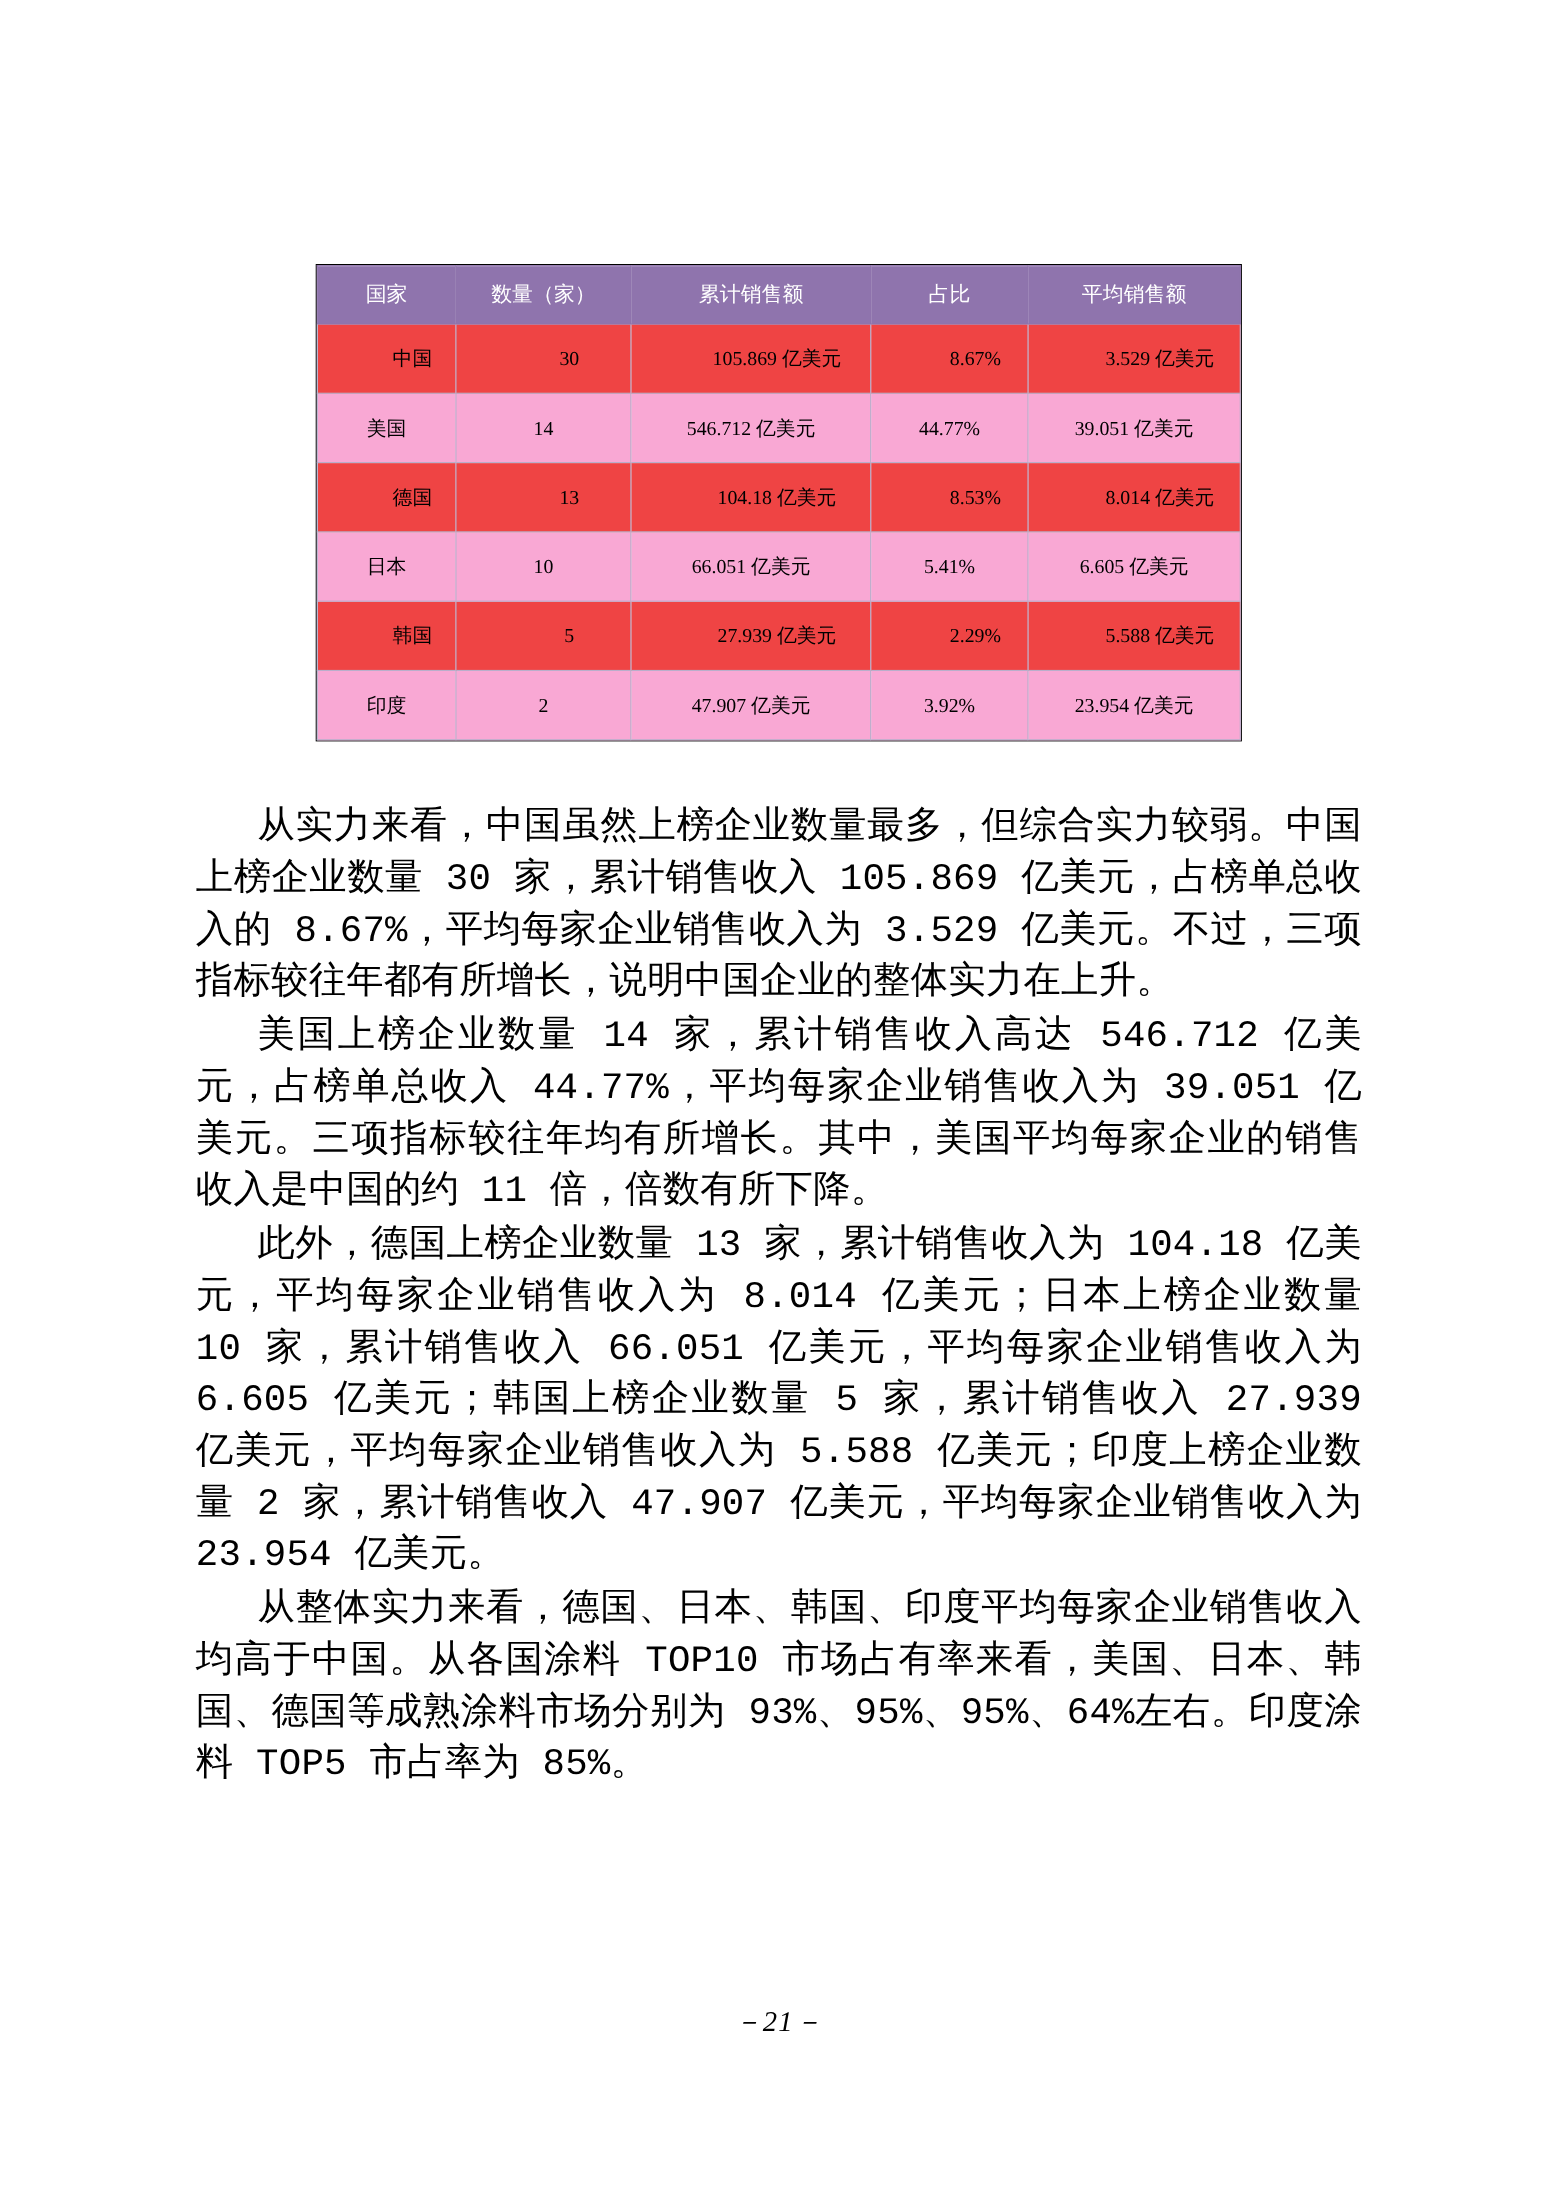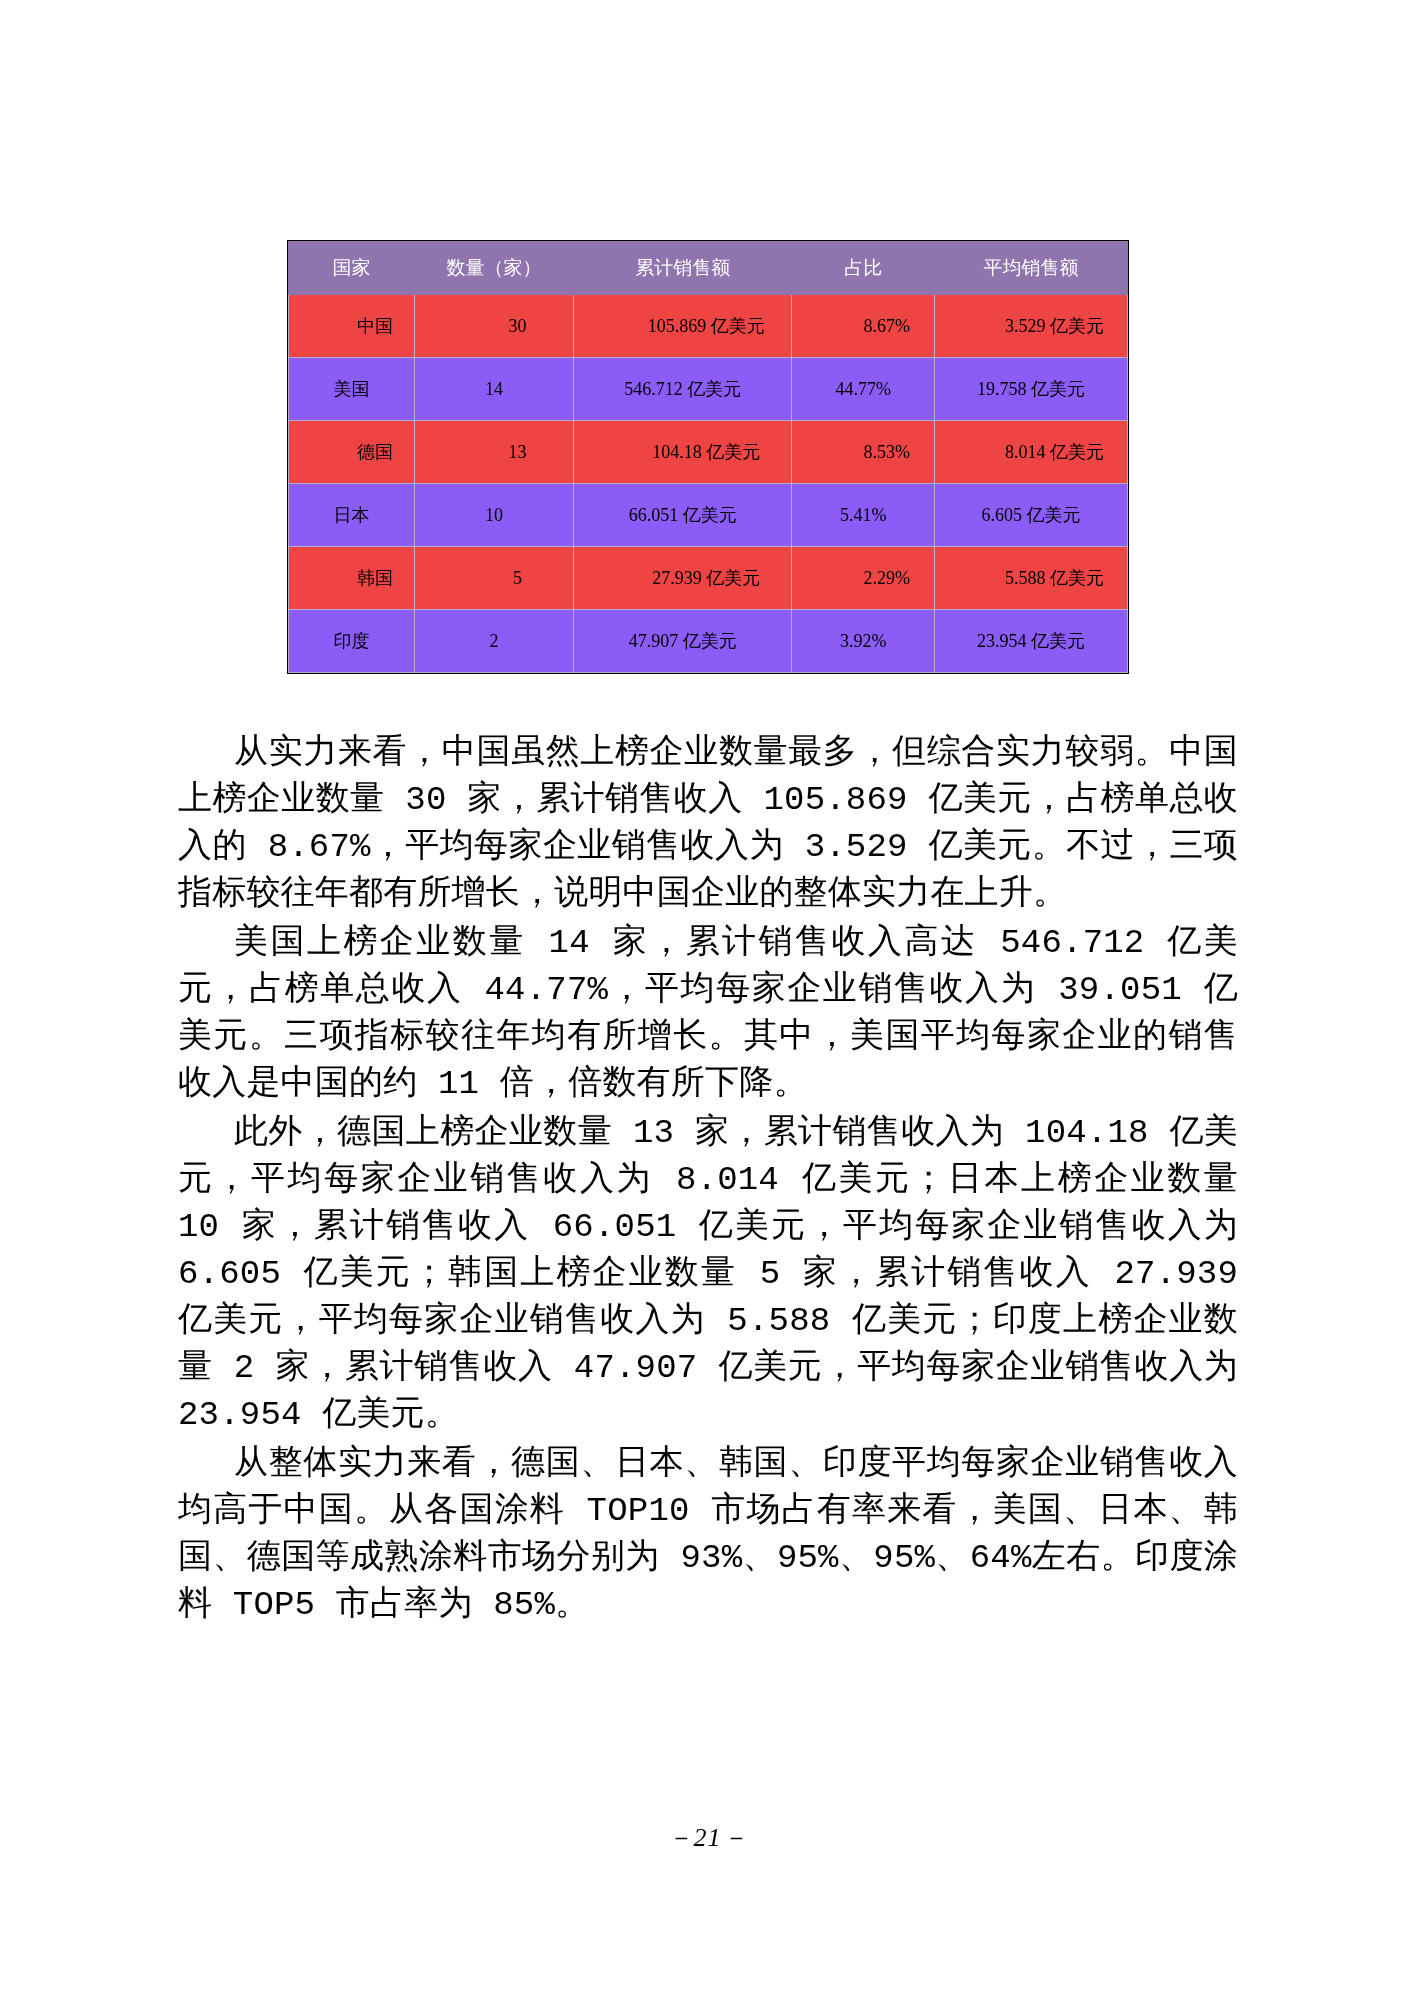--- a/index.html
+++ b/index.html
@@ -56,21 +56,21 @@
     font-weight: normal;
     height: 52px;
     font-size: 19px;
     border: 1px solid #8f74ad;
   }
   table.data tbody tr.odd td {
     background: #ef4444;
     padding-left: 47px;
   }
   table.data tbody tr.even td {
-    background: #8b5cf6;
+    background: #f9a8d4;
   }
   .col-country { width: 15%; }
   .col-count   { width: 19%; }
   .col-sales   { width: 26%; }
   .col-share   { width: 17%; }
   .col-avg     { width: 23%; }
 
   
   .para {
     font-size: 34px;
@@ -132,21 +132,21 @@
             <td>30</td>
             <td>105.869 亿美元</td>
             <td>8.67%</td>
             <td>3.529 亿美元</td>
           </tr>
           <tr class="even">
             <td>美国</td>
             <td>14</td>
             <td>546.712 亿美元</td>
             <td>44.77%</td>
-            <td>19.758 亿美元</td>
+            <td>39.051 亿美元</td>
           </tr>
           <tr class="odd">
             <td>德国</td>
             <td>13</td>
             <td>104.18 亿美元</td>
             <td>8.53%</td>
             <td>8.014 亿美元</td>
           </tr>
           <tr class="even">
             <td>日本</td>

